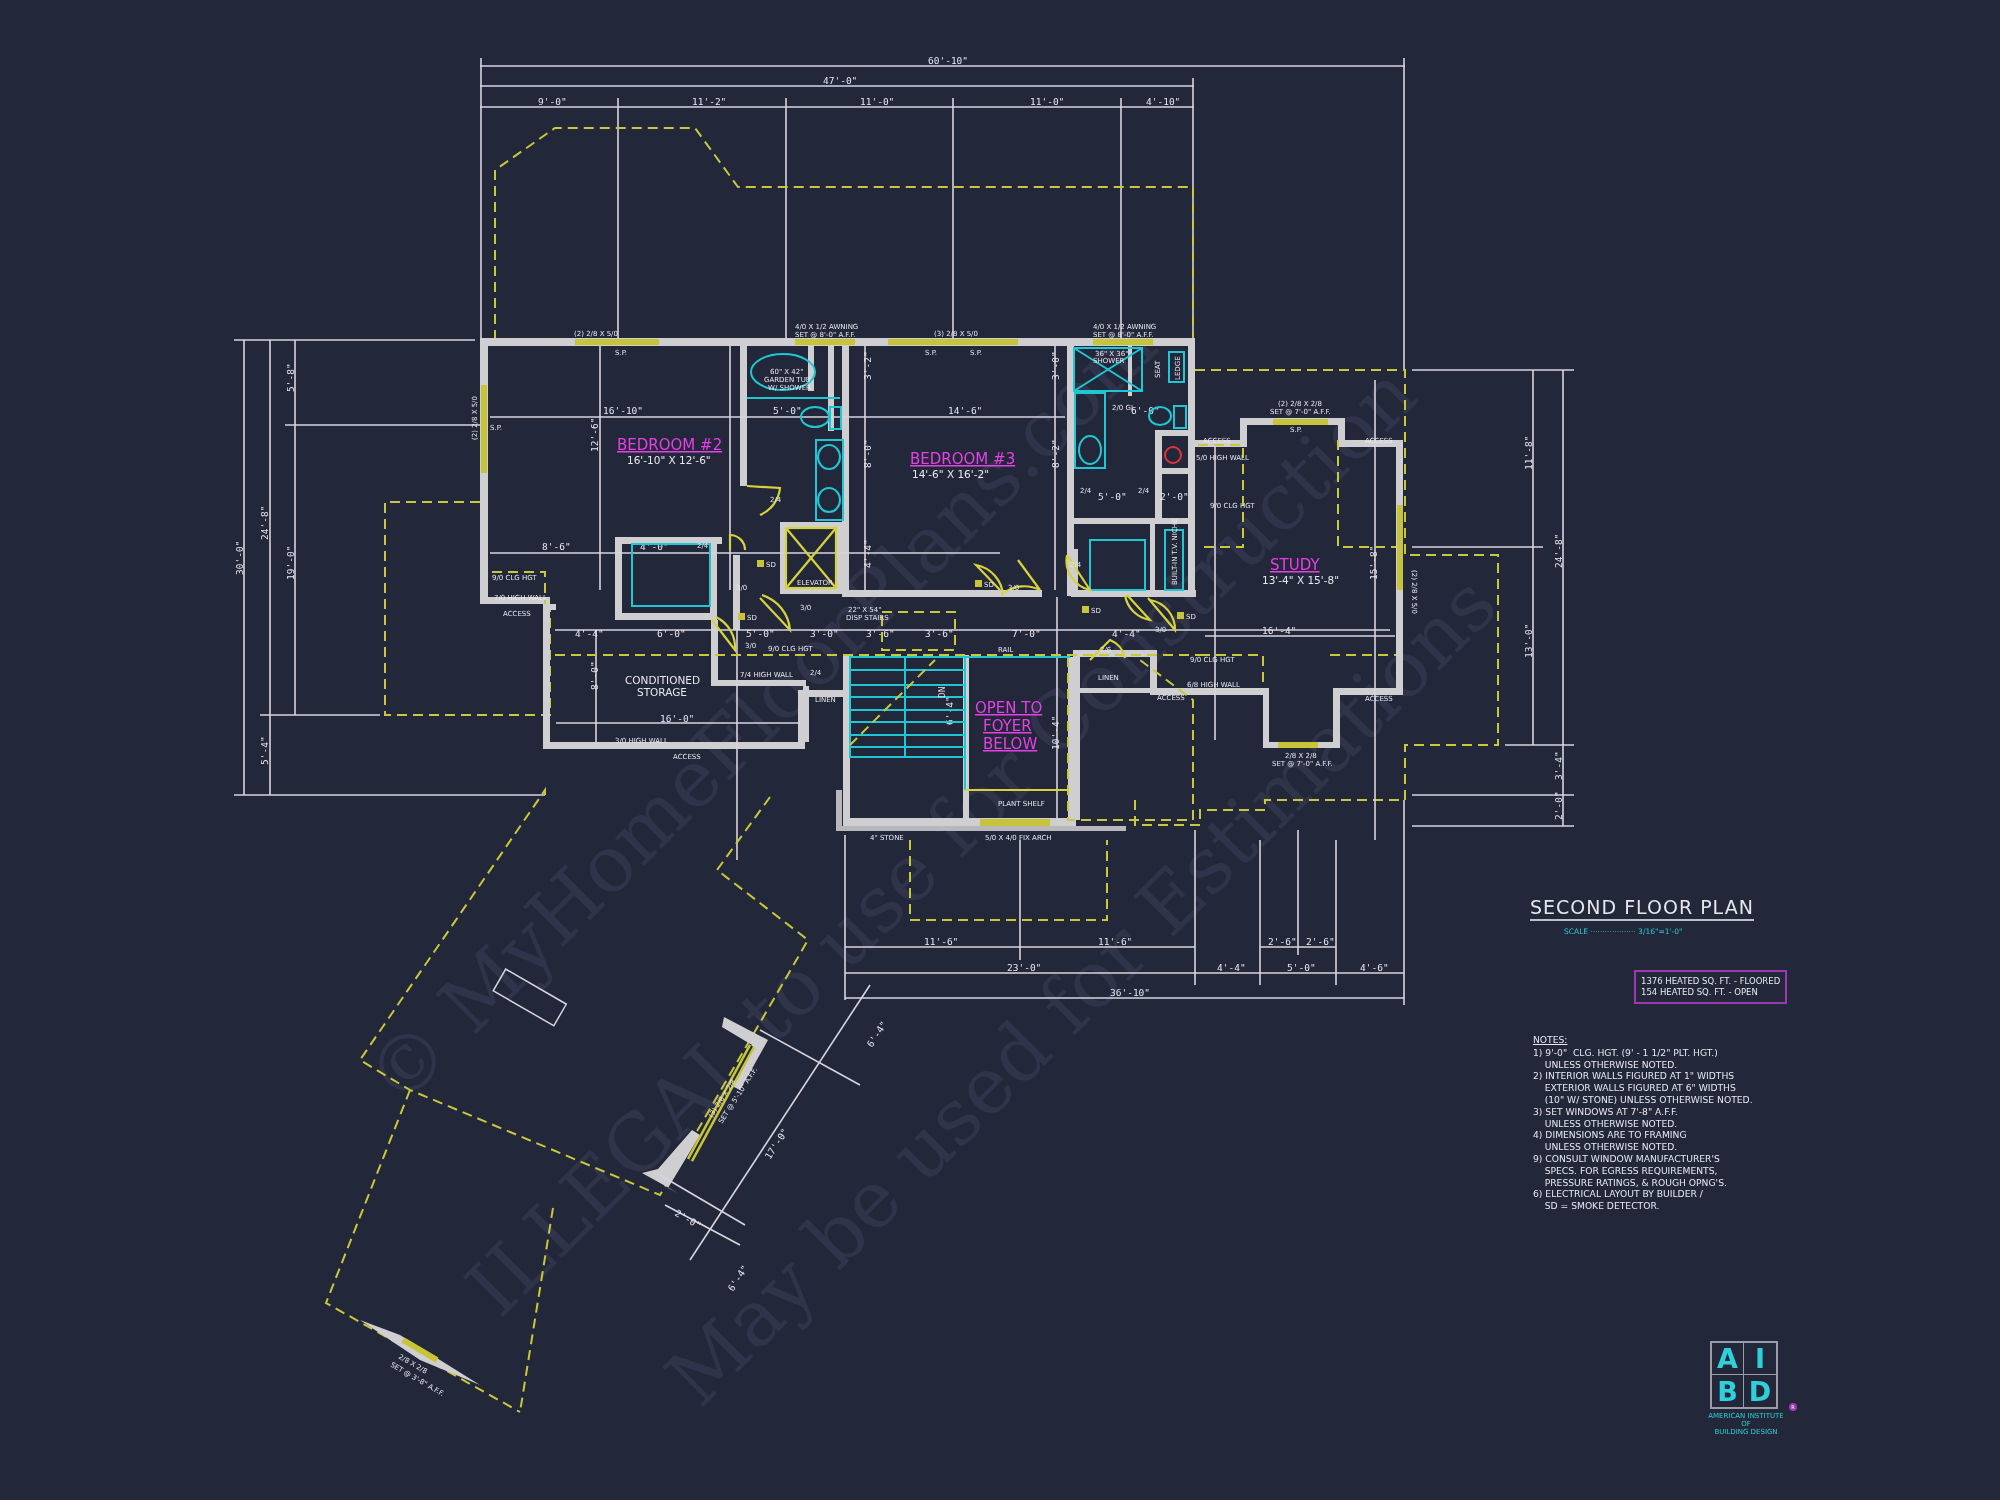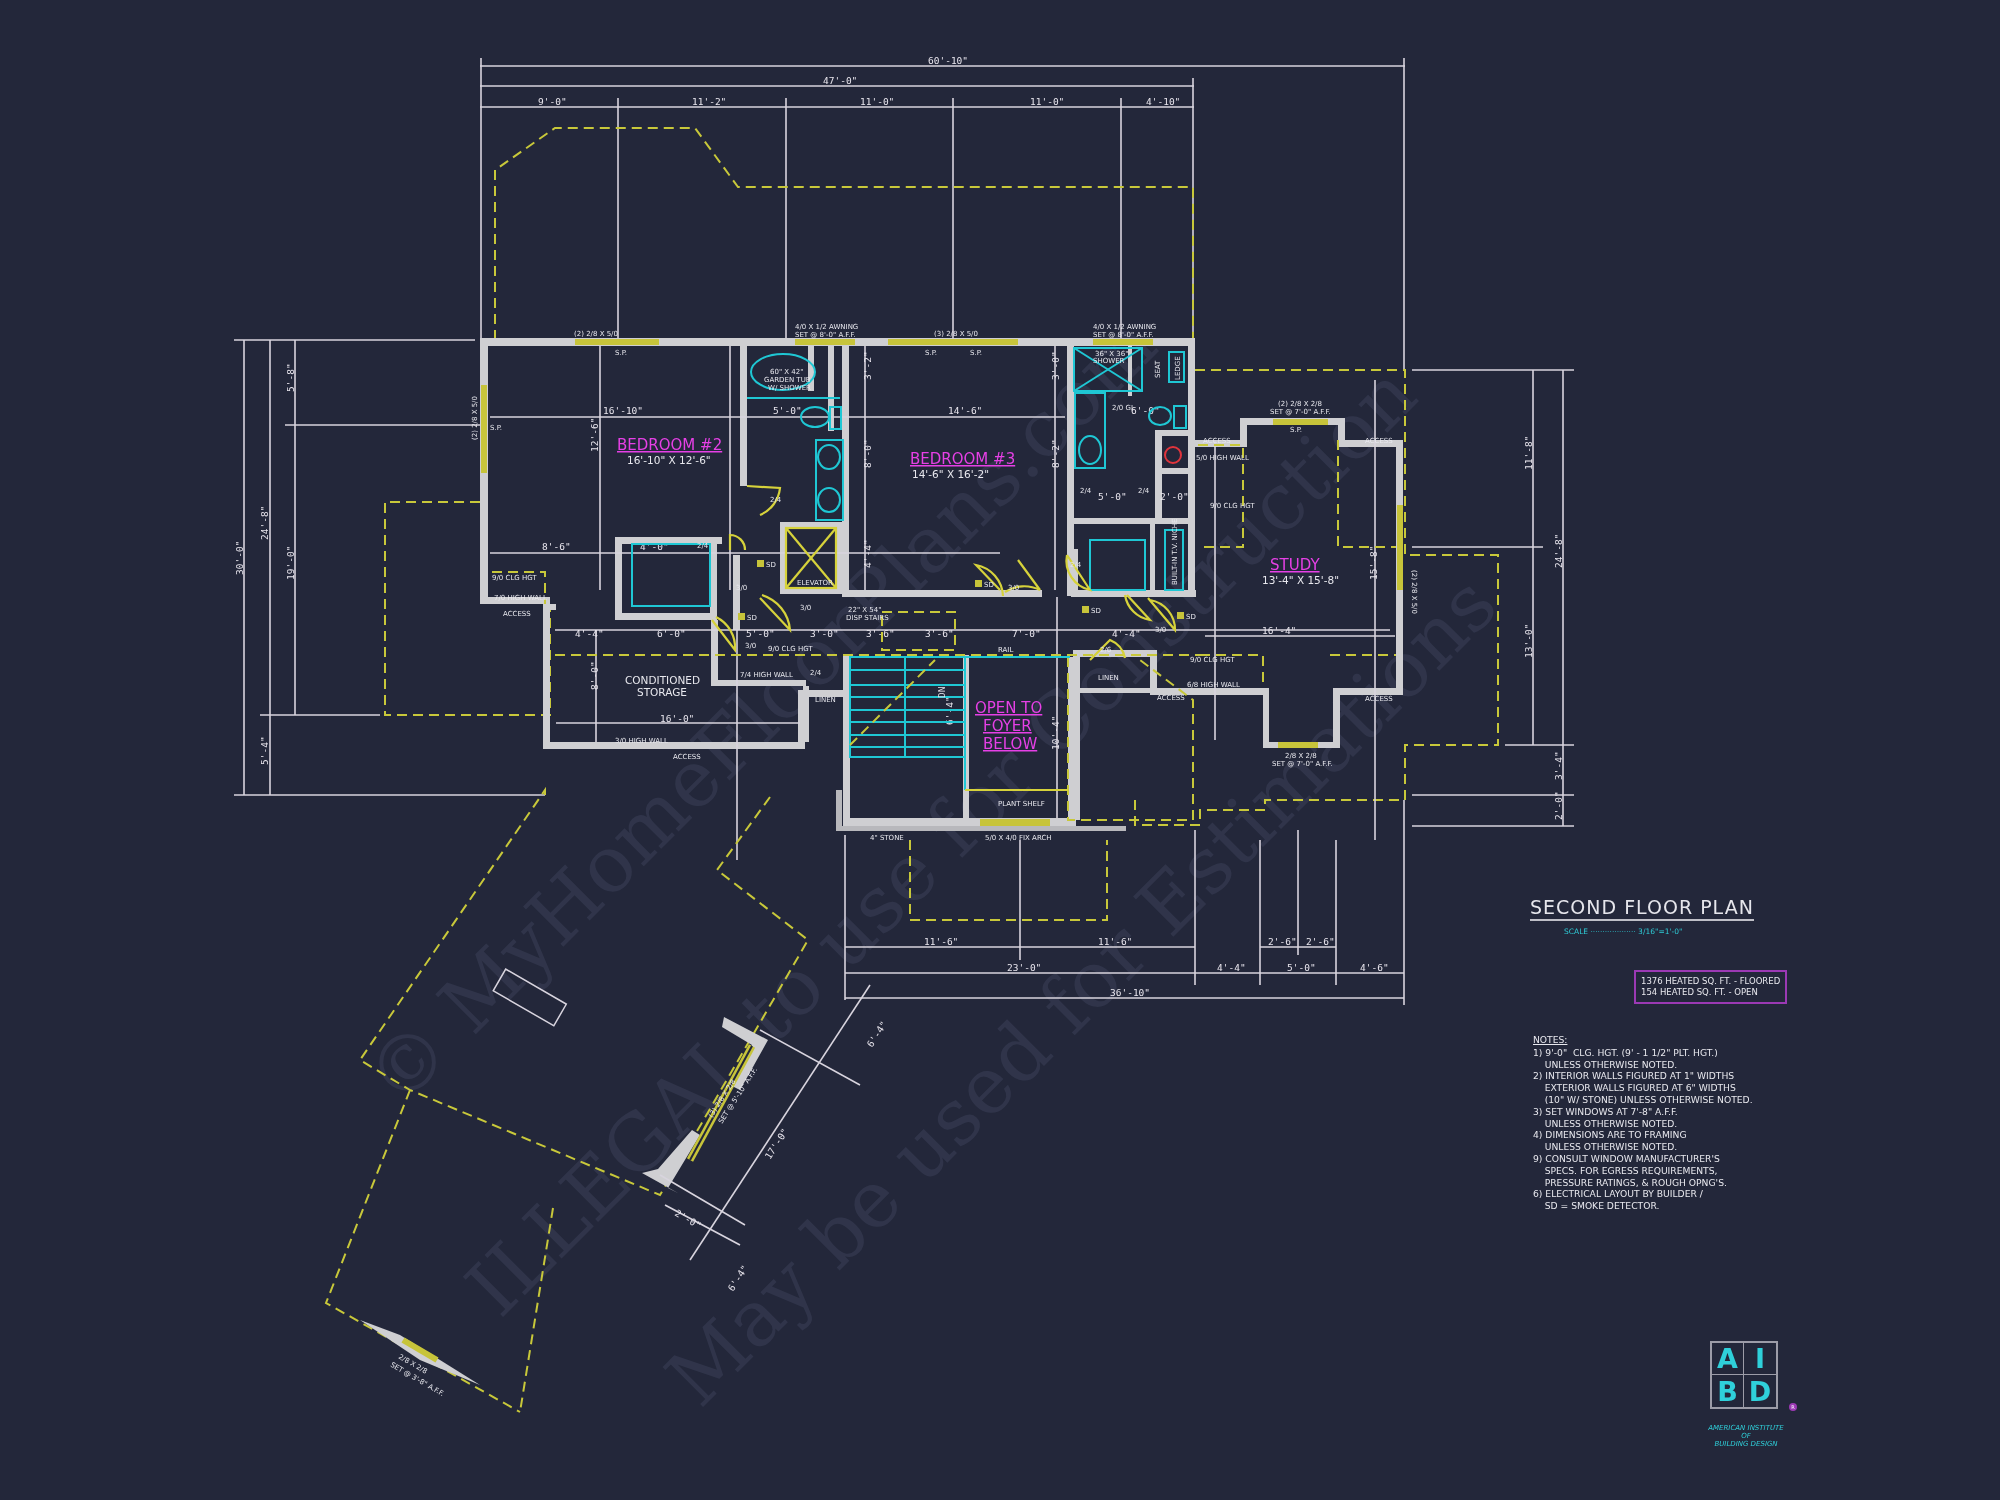--- a/index.html
+++ b/index.html
@@ -25,21 +25,21 @@
   #area-box { position: absolute; left: 1634px; top: 970px; border: 2px solid #9b39b4; padding: 4px 5px; color: #e8e8ee; font-size: 8.5px; line-height: 11px; font-family: "DejaVu Sans", sans-serif; }
   #notes { position: absolute; left: 1533px; top: 1034px; color: #e8e8ee; font-size: 9.2px; line-height: 11.8px; font-family: "DejaVu Sans", sans-serif; }
   #notes-title { text-decoration: underline; margin-bottom: 1px; }
   .note-line { white-space: pre; }
   #logo { position: absolute; left: 1701px; top: 1341px; width: 120px; text-align: center; }
   #logo-box { position: relative; width: 64px; height: 64px; margin-left: 9px; border: 2px solid #9c9ca8; display: grid; grid-template-columns: 1fr 1fr; grid-template-rows: 1fr 1fr; }
   #logo-box span { color: #2fd0da; font-size: 27px; font-weight: bold; display: flex; align-items: center; justify-content: center; font-family: "DejaVu Sans", sans-serif; }
   #logo-box span:nth-child(1), #logo-box span:nth-child(3) { border-right: 1px solid #9c9ca8; }
   #logo-box span:nth-child(1), #logo-box span:nth-child(2) { border-bottom: 1px solid #9c9ca8; }
   #logo-reg { position: absolute; left: 77px; top: 60px; width: 8px; height: 8px; border-radius: 50%; background: #9b39b4; color: #fff; font-size: 5px; line-height: 8px; text-align: center; }
-  #logo-name { color: #2fd0da; font-size: 7px; line-height: 8px; margin-top: 15px; margin-left: -30px; font-family: "DejaVu Sans", sans-serif; font-style: italic; }
+  #logo-name { color: #2fd0da; font-size: 7px; line-height: 8px; margin-top: 3px; margin-left: -30px; font-family: "DejaVu Sans", sans-serif; }
 </style>
 </head>
 <body>
 
 <svg id="plan" viewBox="0 0 2000 1500" xmlns="http://www.w3.org/2000/svg">
 
   <g opacity="0.55">
     <text class="wm" transform="translate(400,1110) rotate(-45)">© MyHomeFloorPlans.com</text>
     <text class="wm" transform="translate(500,1320) rotate(-45)">ILLEGAL to use for Construction</text>
     <text class="wm" transform="translate(700,1410) rotate(-45)">May be used for Estimations</text>

